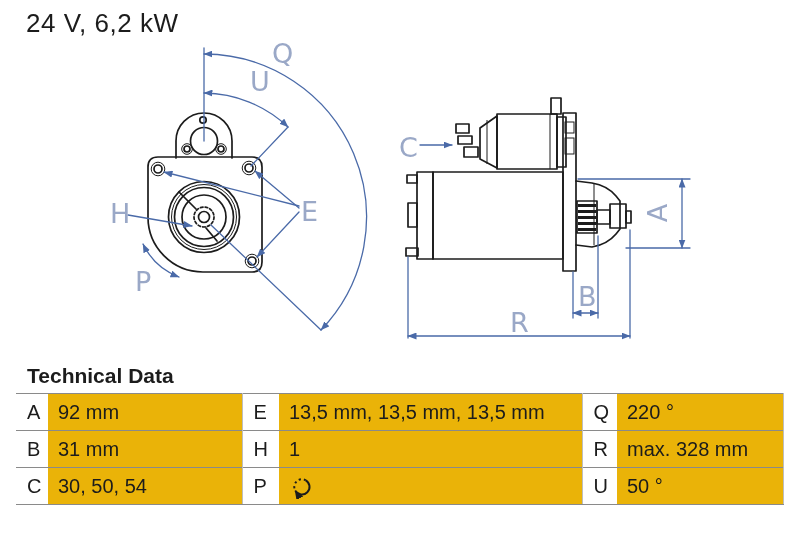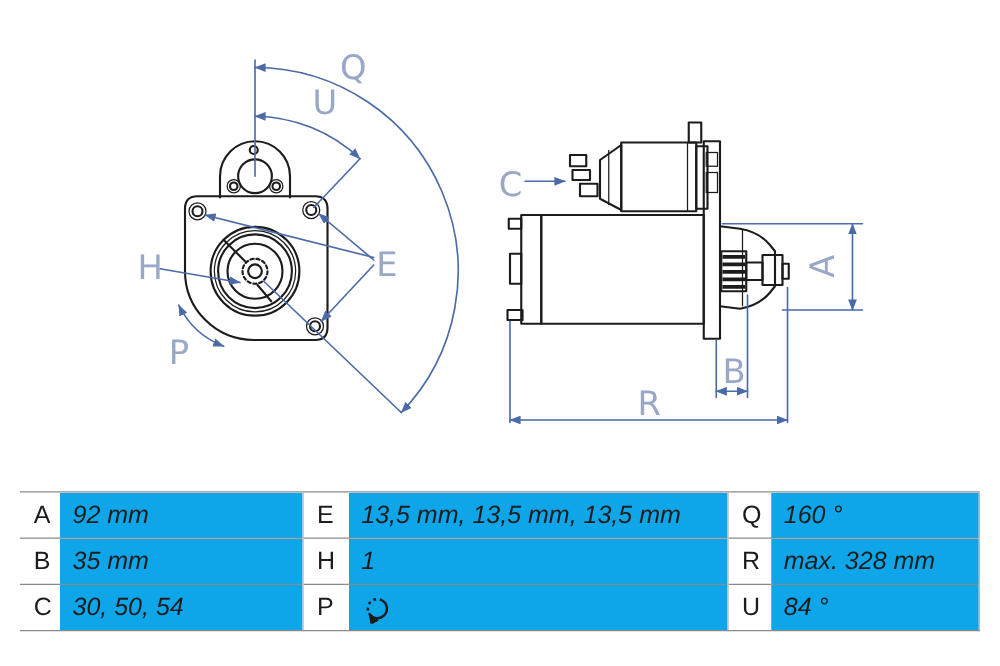--- a/index.html
+++ b/index.html
@@ -12,28 +12,29 @@
   .part{stroke:#1c1c1c;stroke-width:1.7;fill:none;stroke-linejoin:round;stroke-linecap:round;}
   .partthin{stroke:#1c1c1c;stroke-width:1;fill:none;}
   .dim{stroke:#4a6aa8;stroke-width:1.3;fill:none;stroke-linecap:round;}
   .section-heading{position:absolute;left:27px;top:364px;font-size:21px;font-weight:700;}
   table.tech{position:absolute;left:16px;top:393px;width:767px;border-collapse:collapse;
              table-layout:fixed;font-size:20px;}
   table.tech td{border-top:1px solid #8a8a8a;height:34px;vertical-align:middle;
                 white-space:nowrap;overflow:hidden;}
   table.tech tr:last-child td{border-bottom:1px solid #8a8a8a;}
   td.key{background:#ffffff;padding-left:11px;}
-  td.val{background:#0ea5e9;padding-left:10px;border-right:1px solid #bdbdbd;font-style:italic;}
+  td.val{background:#eab308;padding-left:10px;border-right:1px solid #bdbdbd;}
   .roticon{display:block;margin-top:2px;}
 </style>
 </head>
 <body>
 
 <div class="page">
 
+  <div class="title">24 V, 6,2 kW</div>
 
   <svg class="drawing" width="800" height="360" viewBox="0 0 800 360">
     <defs>
       <marker id="ab" viewBox="0 0 9 7" markerWidth="9" markerHeight="7" refX="8.5" refY="3.5" orient="auto-start-reverse" markerUnits="userSpaceOnUse">
         <path d="M0,0 L9,3.5 L0,7 Z" fill="#4a6aa8"></path>
       </marker>
     </defs>
 
     <g>
       <path class="part" d="M 176 158 V 141 A 28 28 0 0 1 232 141 V 158"></path>
@@ -143,42 +144,43 @@
     </g>
 
     <g>
       <path class="dim" d="M 408 257 V 338"></path>
       <path class="dim" d="M 630 230 V 338"></path>
       <path class="dim" d="M 408 336 H 630" marker-start="url(#ab)" marker-end="url(#ab)"></path>
       <text class="dimlbl" x="510" y="332">R</text>
     </g>
   </svg>
 
+  <div class="section-heading">Technical Data</div>
 
   <table class="tech">
     <colgroup>
       <col style="width:32px">
         <col style="width:194px">
       <col style="width:37px">
         <col style="width:303px">
       <col style="width:35px">
         <col style="width:166px">
     </colgroup>
     <tbody>
         <tr>
       <td class="key">A</td>
       <td class="val">92 mm</td>
       <td class="key">E</td>
       <td class="val">13,5 mm, 13,5 mm, 13,5 mm</td>
       <td class="key">Q</td>
-      <td class="val">160 °</td>
+      <td class="val">220 °</td>
     </tr>
     <tr>
       <td class="key">B</td>
-      <td class="val">35 mm</td>
+      <td class="val">31 mm</td>
       <td class="key">H</td>
       <td class="val">1</td>
       <td class="key">R</td>
       <td class="val">max. 328 mm</td>
     </tr>
     <tr>
       <td class="key">C</td>
       <td class="val">30, 50, 54</td>
       <td class="key">P</td>
       <td class="val">
@@ -186,18 +188,18 @@
           <defs>
             <marker id="abk" viewBox="0 0 9 7" markerWidth="9" markerHeight="7" refX="8" refY="3.5" orient="auto" markerUnits="userSpaceOnUse">
               <path d="M0,0 L9,3.5 L0,7 Z" fill="#1c1c1c"></path>
             </marker>
           </defs>
           <path d="M 14.5 4.9 A 7 7 0 0 0 4.9 14.5" fill="none" stroke="#1c1c1c" stroke-width="1.8" stroke-dasharray="2 2.6"></path>
           <path d="M 14.5 4.9 A 7 7 0 1 1 4.9 14.5" fill="none" stroke="#1c1c1c" stroke-width="1.8" marker-end="url(#abk)"></path>
         </svg>
       </td>
       <td class="key">U</td>
-      <td class="val">84 °</td>
+      <td class="val">50 °</td>
     </tr>
   </tbody>
     </table>
 
 </div>
 
 </body></html>

